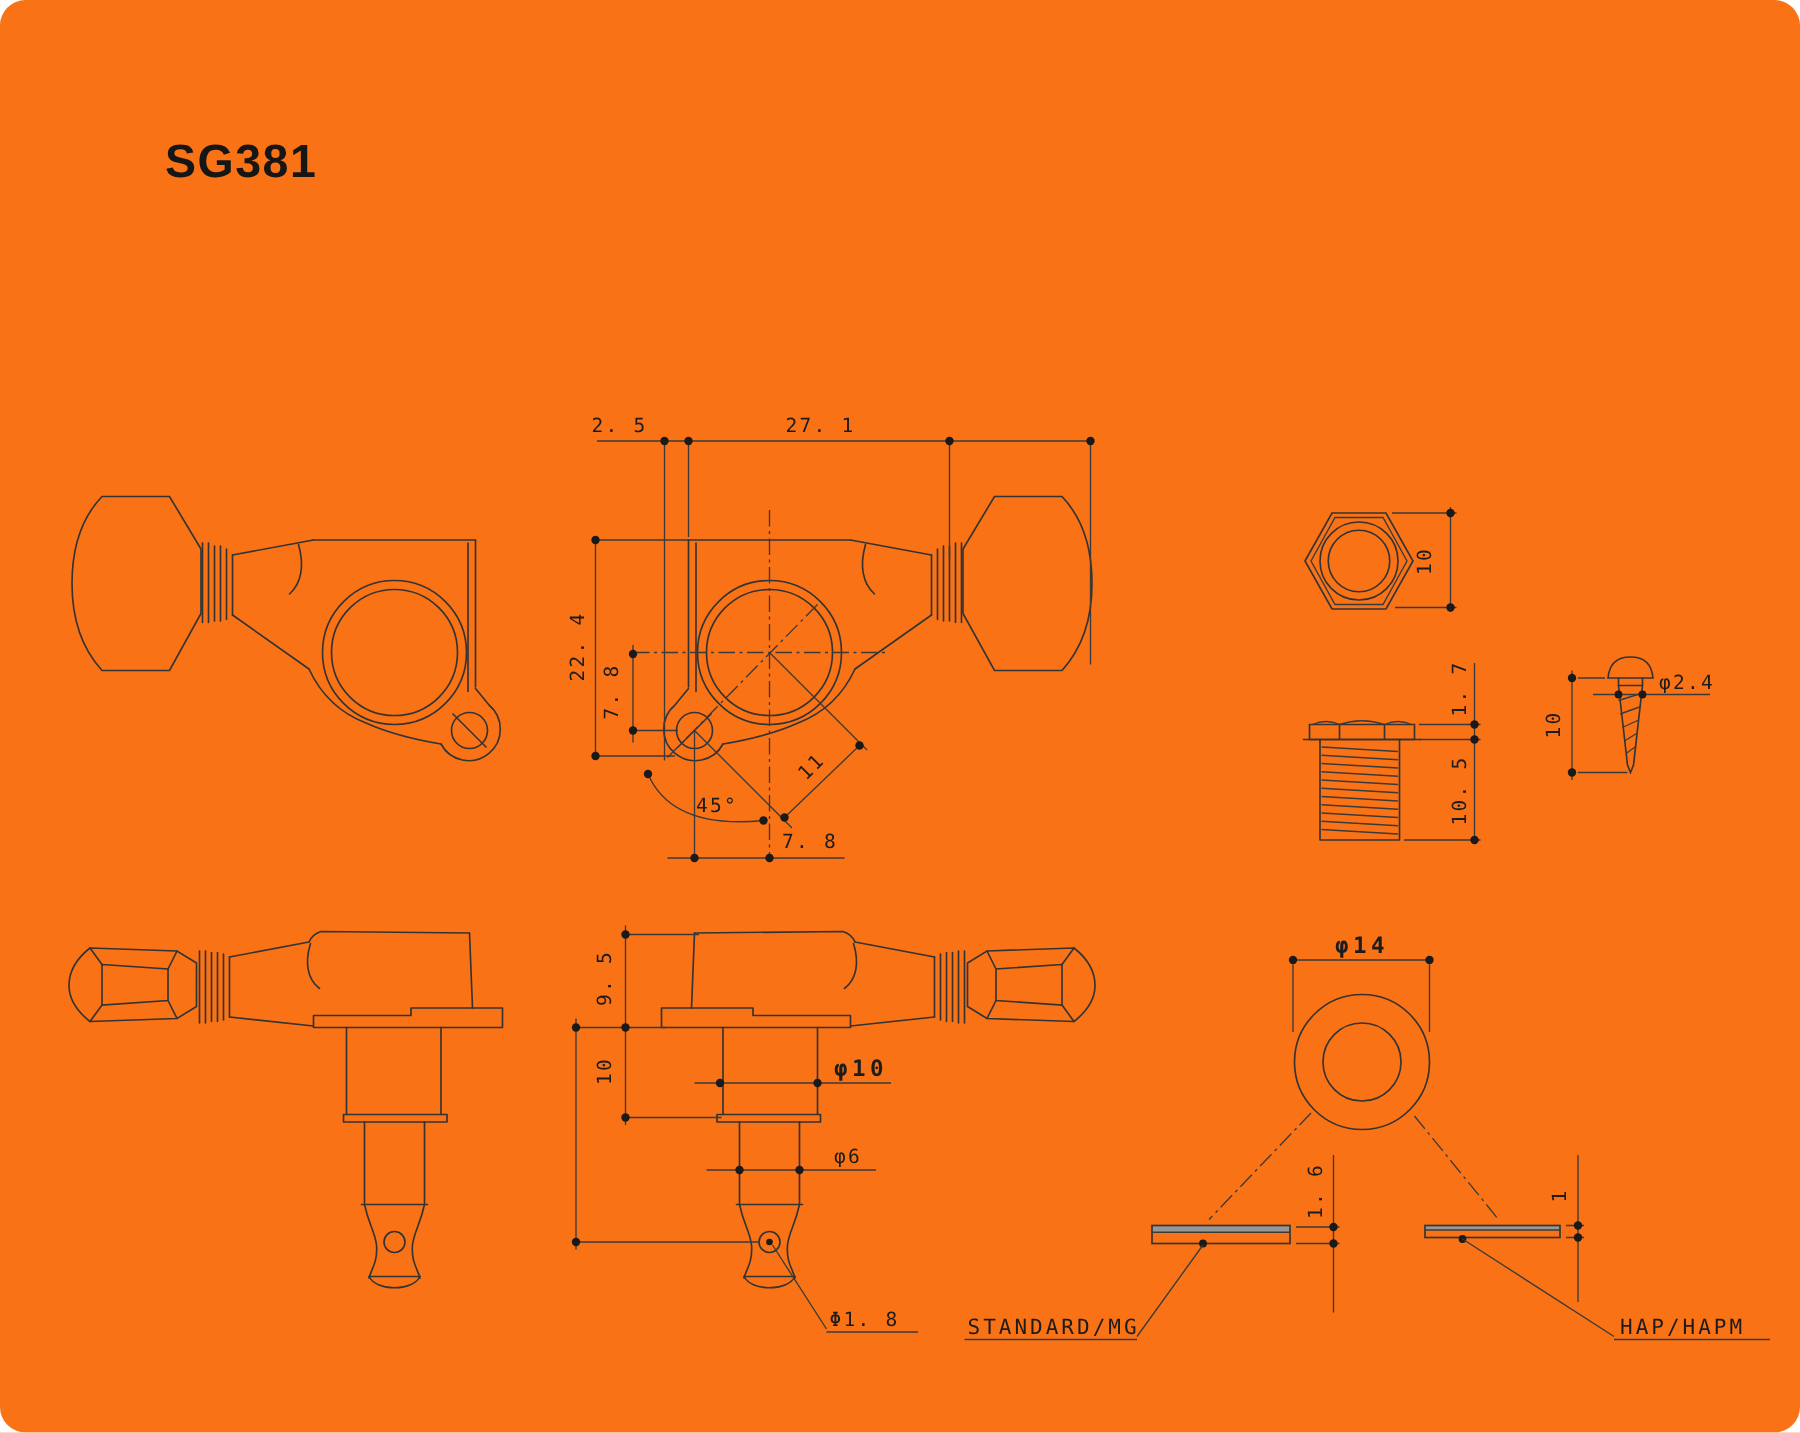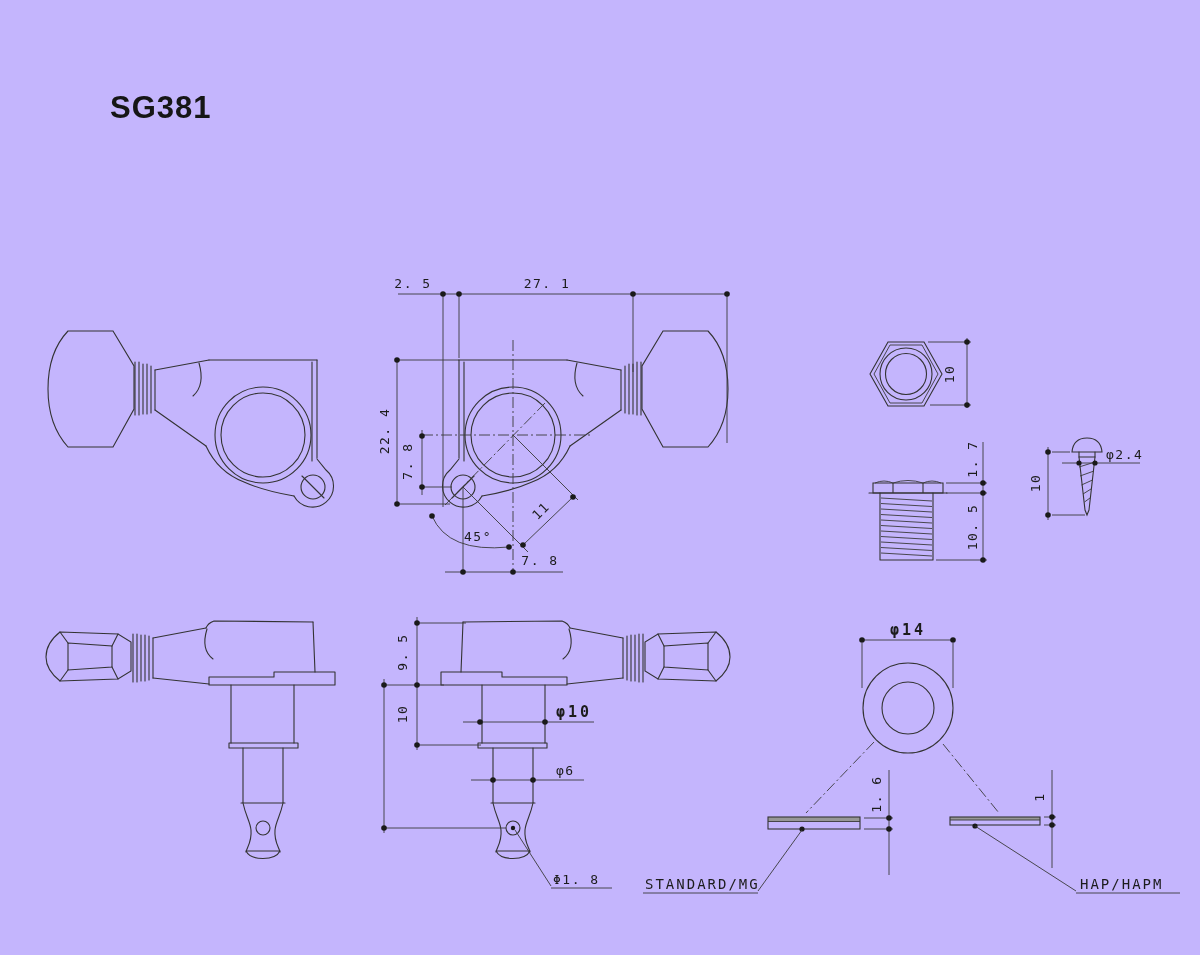--- a/index.html
+++ b/index.html
@@ -1,16 +1,16 @@
 <!DOCTYPE html>
 <html><head>
 <meta charset="utf-8">
 <style>
   html,body{margin:0;padding:0;background:#ffffff;}
-  .sheet{position:relative;width:1200px;height:955px;background:#c4b5fd;overflow:hidden;}
+  .sheet{position:relative;width:1200px;height:955px;background:#f97316;overflow:hidden;border-radius:17px;}
   svg{display:block;}
   svg text{font-family:"DejaVu Sans Mono","Liberation Mono",monospace;fill:#1c1c1c;}
   .title{font-family:"Liberation Sans","DejaVu Sans",sans-serif;font-size:31px;font-weight:bold;letter-spacing:1px;fill:#161616;}
   .dim{font-size:13px;letter-spacing:1.5px;}
   .dimbold{font-size:15px;font-weight:bold;letter-spacing:3px;}
   .plabel{font-size:14px;letter-spacing:2px;}
   .geo{stroke:#333333;stroke-width:1.1;fill:none;stroke-linecap:round;}
   .thin{stroke:#3a3a3a;stroke-width:0.9;fill:none;}
   .dashdot{stroke:#3a3a3a;stroke-width:0.9;fill:none;stroke-dasharray:11 3 2 3;}
   .dot{fill:#1a1a1a;stroke:none;}

